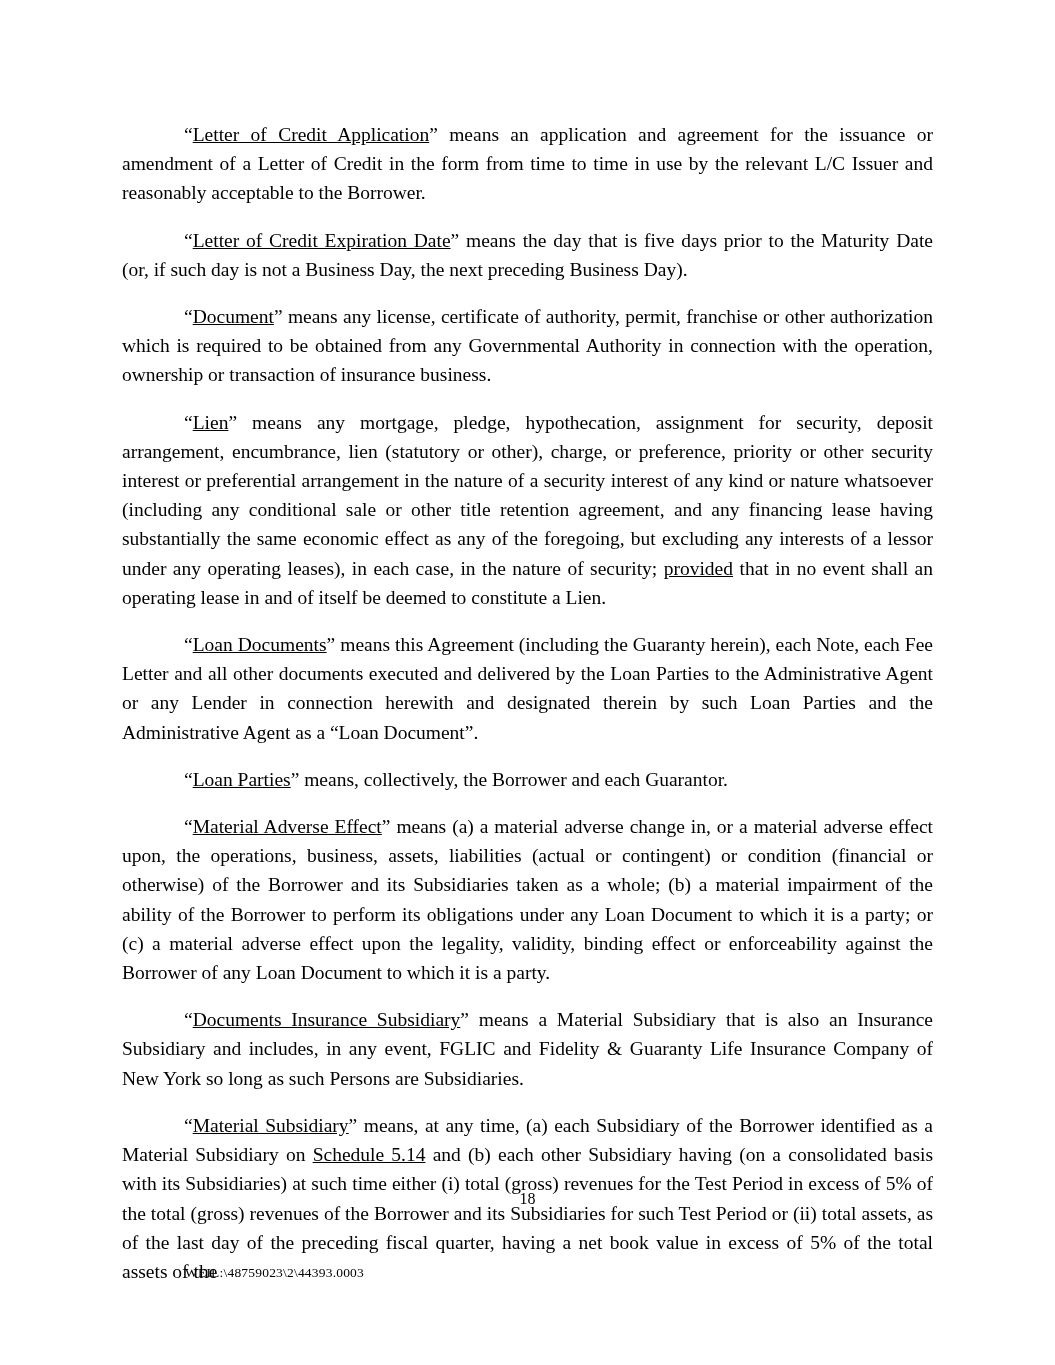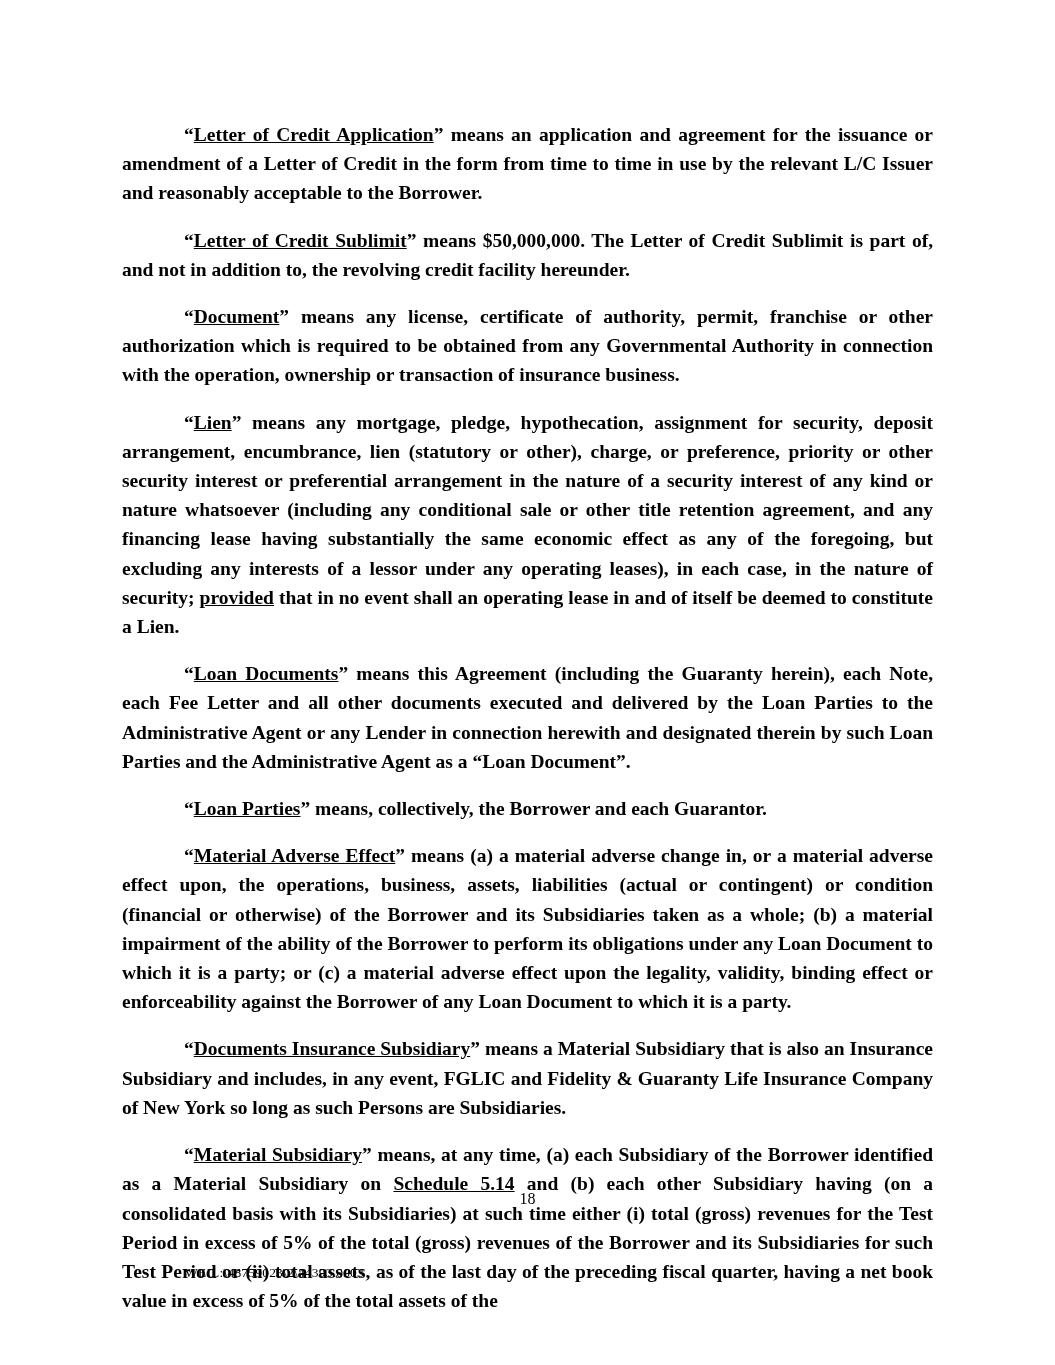--- a/index.html
+++ b/index.html
@@ -22,21 +22,20 @@
   }
   .body-text {
     font-size: 19.5px;
     line-height: 29.2px;
     text-align: justify;
     text-justify: inter-word;
   }
   p.para {
     margin: 0 0 18px 0;
     text-indent: 62px;
-    font-weight: bold;
   }
   p.para:last-of-type {
     margin-bottom: 0;
   }
   .u {
     text-decoration: underline;
   }
   .page-number {
     position: absolute;
     left: 0;
@@ -55,22 +54,22 @@
   }
 </style>
 </head>
 <body>
 
 <div class="page">
   <div class="body-text">
 
     <p class="para"><span>“</span><span class="u">Letter of Credit Application</span><span>”</span><span> means an application and agreement for the issuance or amendment of a Letter of Credit in the form from time to time in use by the relevant L/C Issuer and reasonably acceptable to the Borrower.</span></p>
 
+    <p class="para"><span>“</span><span class="u">Letter of Credit Expiration Date</span><span>”</span><span> means the day that is five days prior to the Maturity Date (or, if such day is not a Business Day, the next preceding Business Day).</span></p>
 
-    <p class="para"><span>“</span><span class="u">Letter of Credit Sublimit</span><span>”</span><span> means $50,000,000. The Letter of Credit Sublimit is part of, and not in addition to, the revolving credit facility hereunder.</span></p>
 
     <p class="para"><span>“</span><span class="u">Document</span><span>”</span><span> means any license, certificate of authority, permit, franchise or other authorization which is required to be obtained from any Governmental Authority in connection with the operation, ownership or transaction of insurance business.</span></p>
 
     <p class="para"><span>“</span><span class="u">Lien</span><span>”</span><span> means any mortgage, pledge, hypothecation, assignment for security, deposit arrangement, encumbrance, lien (statutory or other), charge, or preference, priority or other security interest or preferential arrangement in the nature of a security interest of any kind or nature whatsoever (including any conditional sale or other title retention agreement, and any financing lease having substantially the same economic effect as any of the foregoing, but excluding any interests of a lessor under any operating leases), in each case, in the nature of security; </span><span class="u">provided</span><span> that in no event shall an operating lease in and of itself be deemed to constitute a Lien.</span></p>
 
 
     <p class="para"><span>“</span><span class="u">Loan Documents</span><span>”</span><span> means this Agreement (including the Guaranty herein), each Note, each Fee Letter and all other documents executed and delivered by the Loan Parties to the Administrative Agent or any Lender in connection herewith and designated therein by such Loan Parties and the Administrative Agent as a “Loan Document”.</span></p>
 
     <p class="para"><span>“</span><span class="u">Loan Parties</span><span>”</span><span> means, collectively, the Borrower and each Guarantor.</span></p>
 

